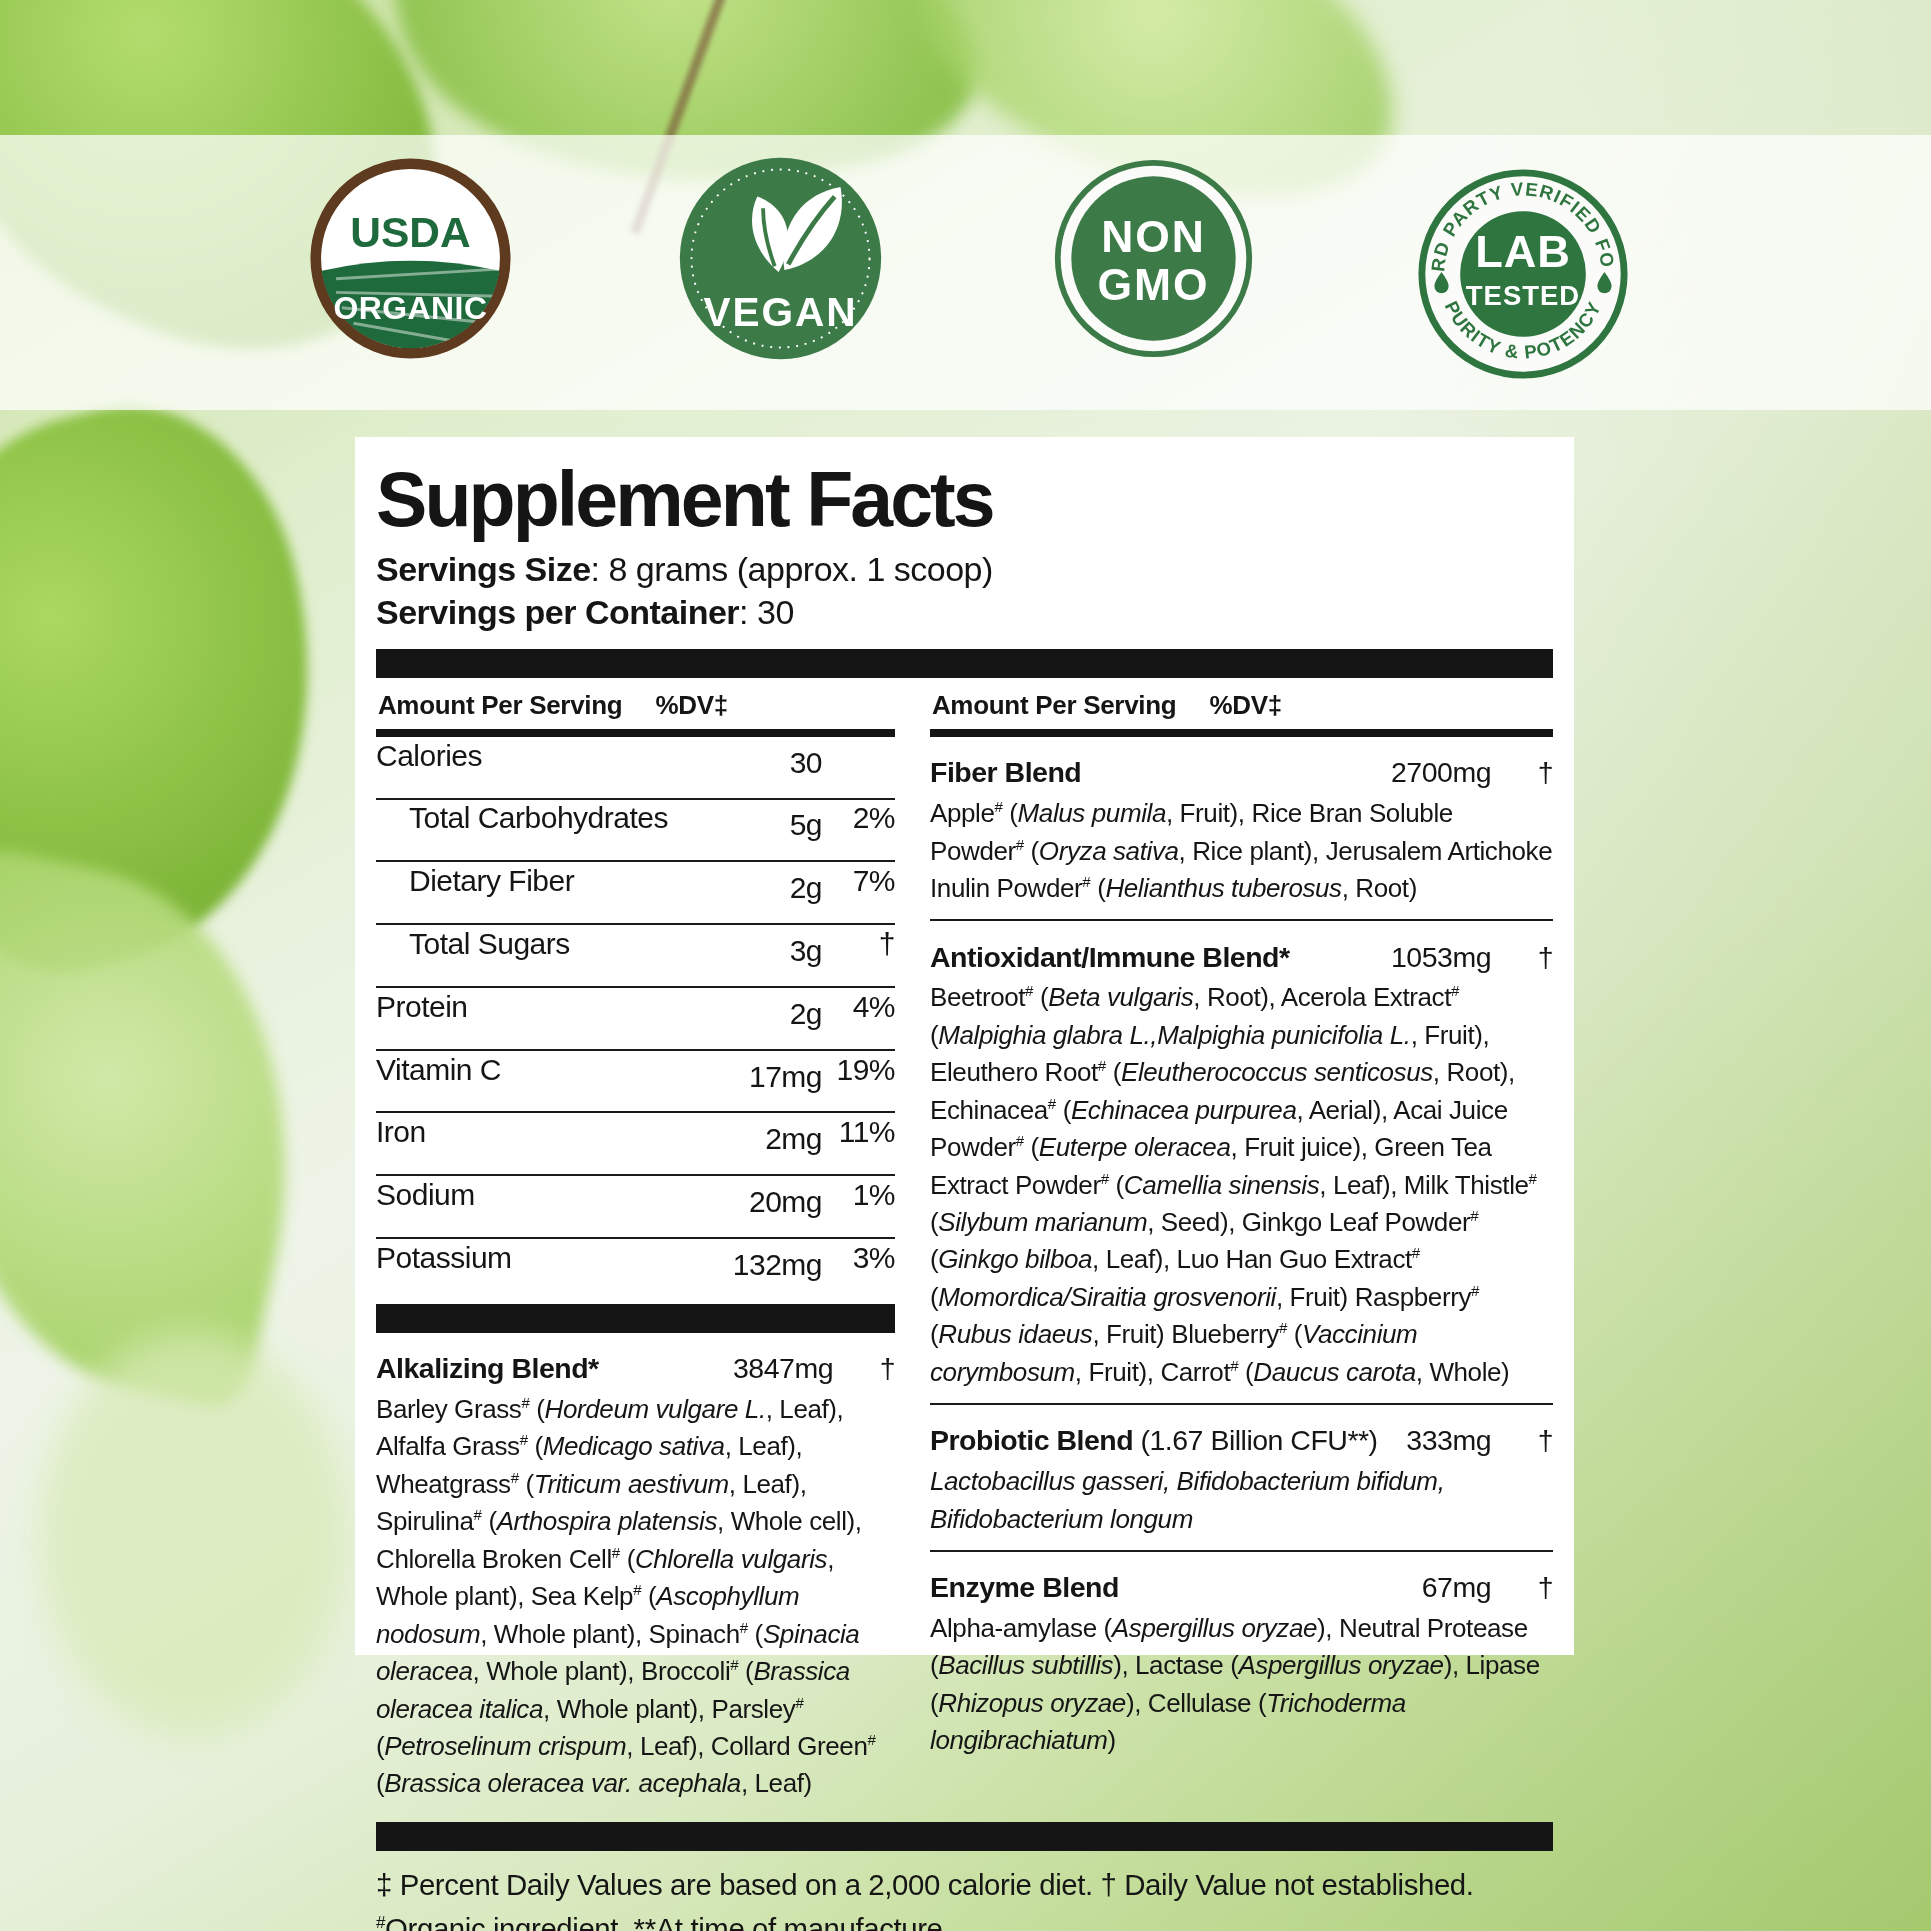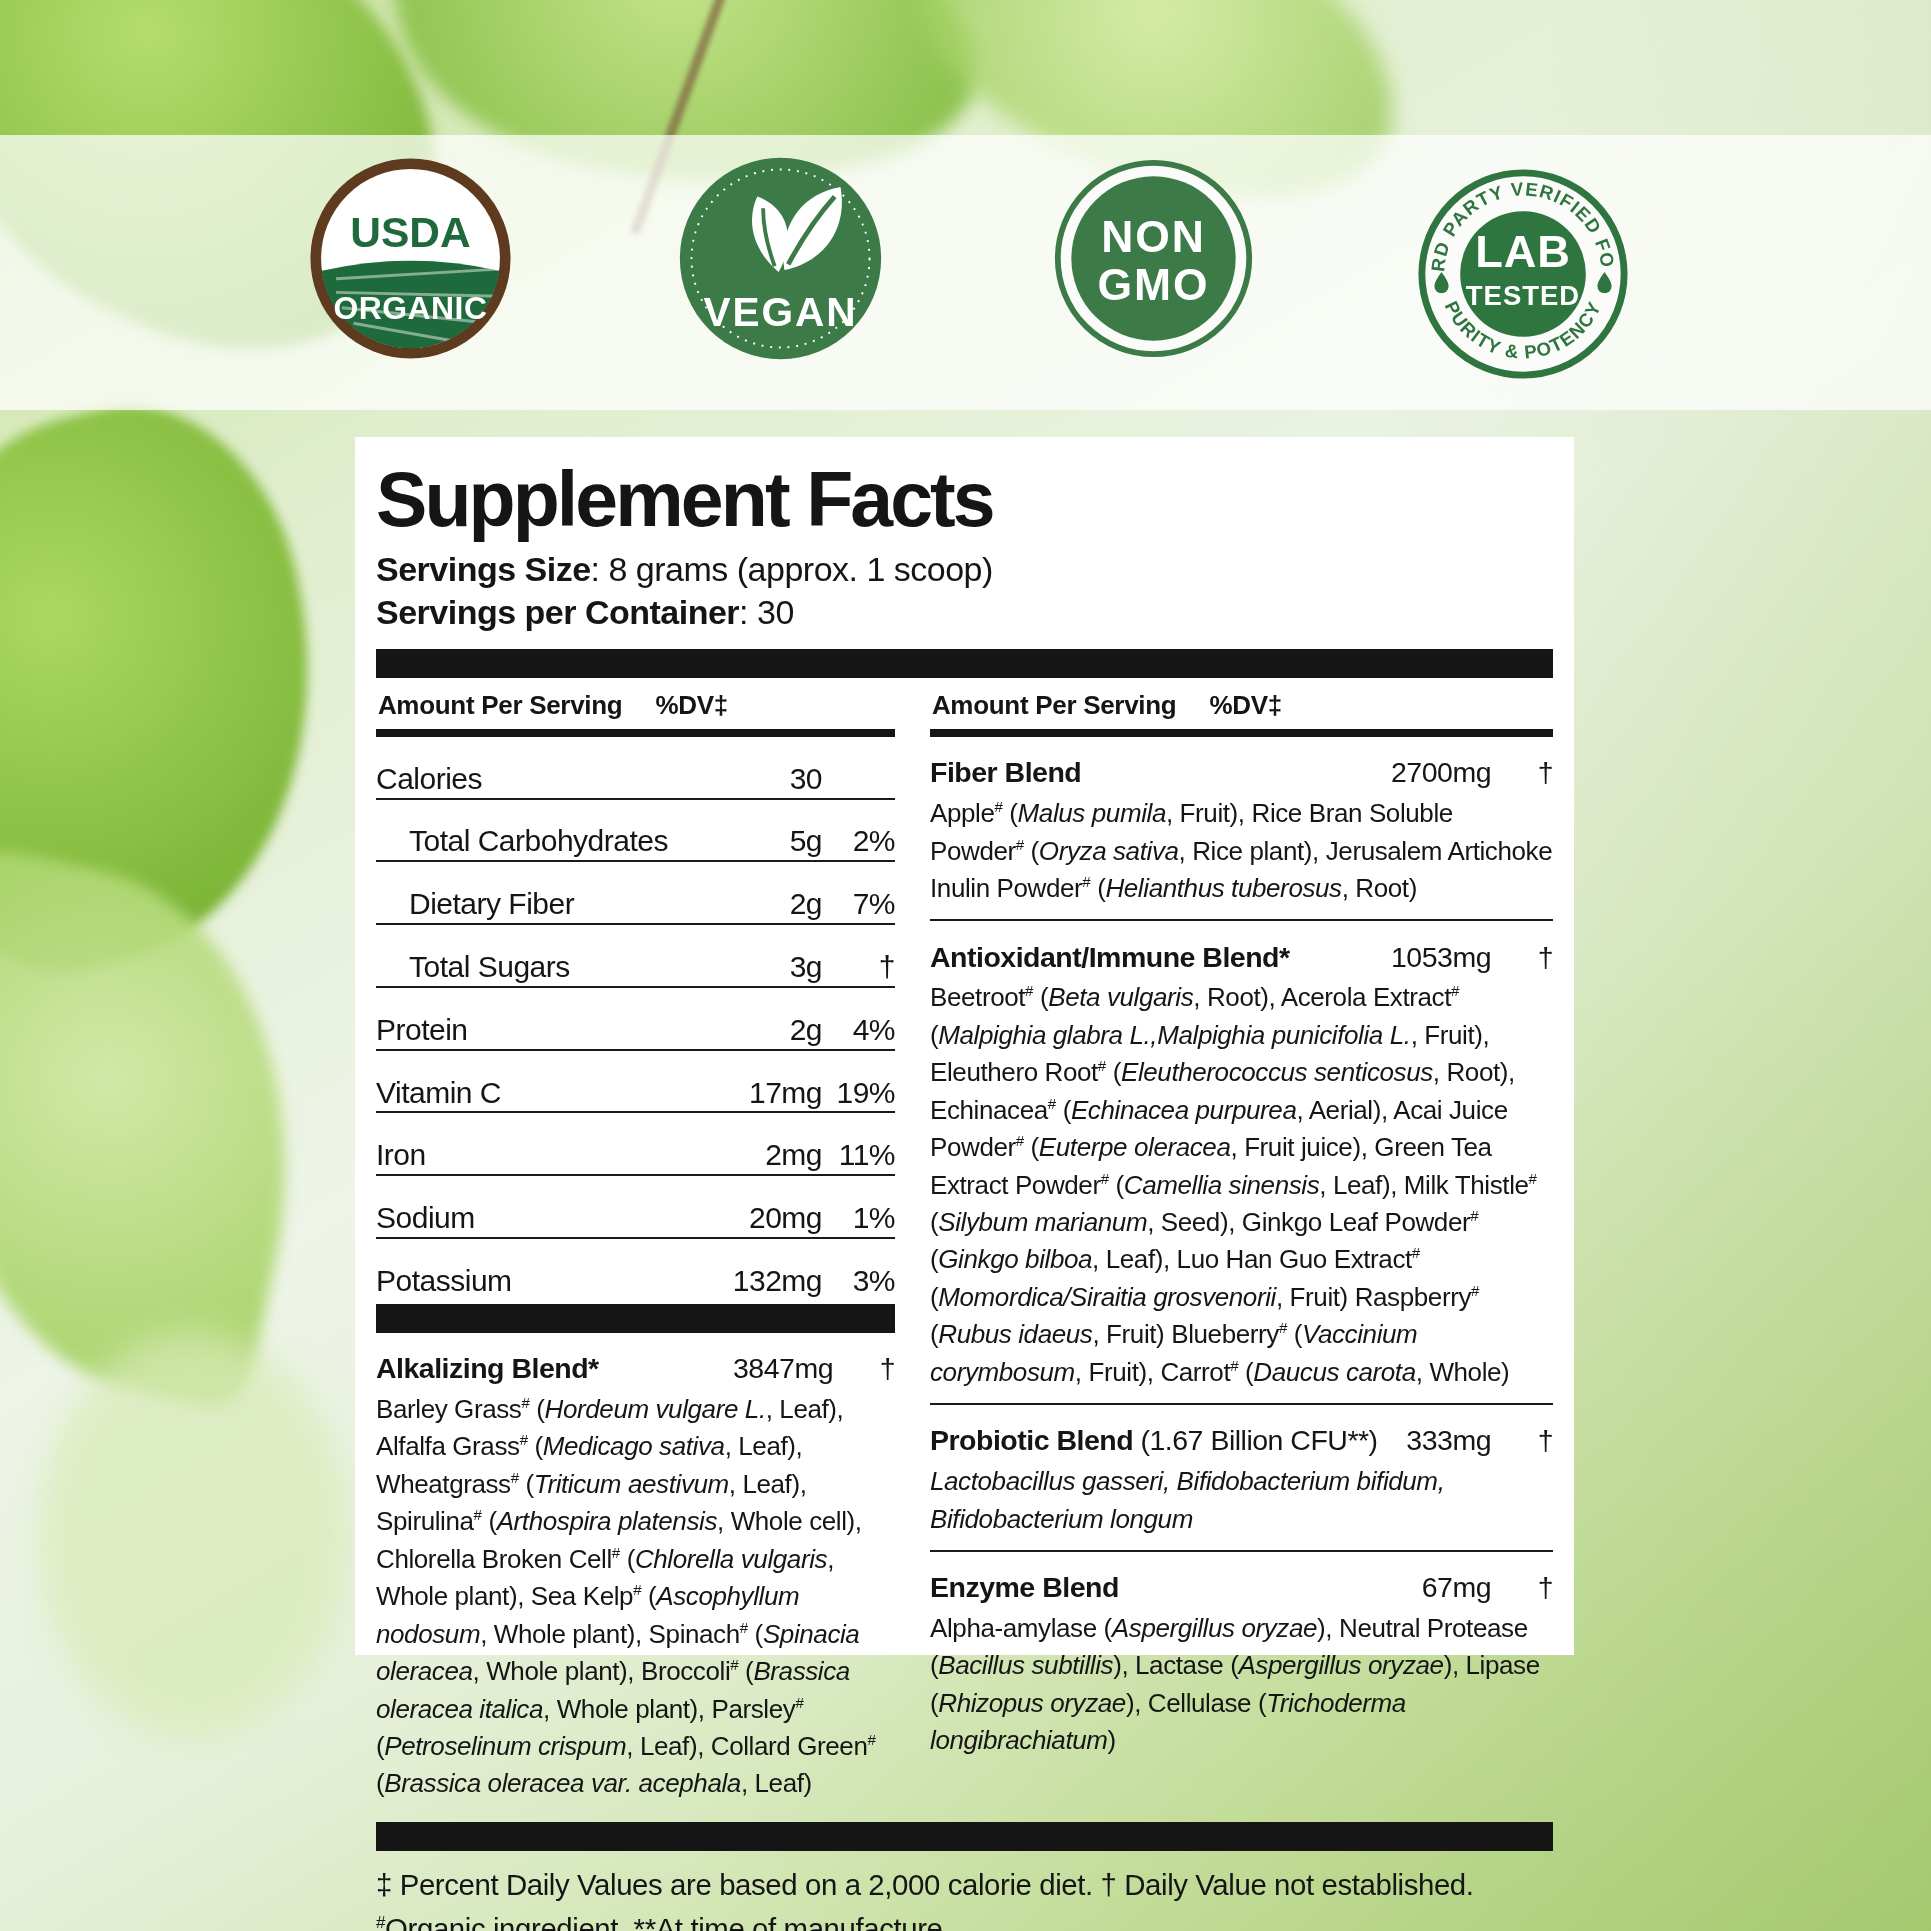--- a/index.html
+++ b/index.html
@@ -41,21 +41,21 @@
   .serv b{font-weight:bold;}
   .bar{height:29px;background:#151515;}
   .bar-top{margin-top:15.4px;}
   .cols{display:flex;gap:35px;}
   .col-left{width:519px;flex:none;}
   .col-right{flex:1;min-width:0;}
   .col-head{display:flex;justify-content:flex-start;align-items:baseline;gap:33px;
     font-weight:bold;font-size:26px;padding:11.6px 1.9px 7.7px 1.9px;letter-spacing:-0.3px;}
   .heavy{border-bottom:8.7px solid #151515;}
   .rows{}
-  .row{display:flex;align-items:flex-end;min-height:57px;font-size:30px;letter-spacing:-0.5px;
+  .row{display:flex;align-items:flex-start;min-height:57px;font-size:30px;letter-spacing:-0.5px;
     border-bottom:2.4px solid #1a1a1a;padding:1.9px 0;}
   .row.last{border-bottom:none;}
   .row .nm{flex:1;}
   .row.ind .nm{padding-left:33px;}
   .row .amt{min-width:114px;text-align:right;margin-top:7px;}
   .row .dv{width:73px;text-align:right;}
   .bar-mid{margin:3.9px 0 0 0;}
   .blend-head{display:flex;align-items:baseline;font-size:28.5px;letter-spacing:-0.5px;padding:11.6px 0 3.9px 0;}
   .blend-head .nm{flex:1;font-weight:bold;margin-top:8px;}
   .blend-head .nm .sfx{font-weight:normal;text-align:center;}

